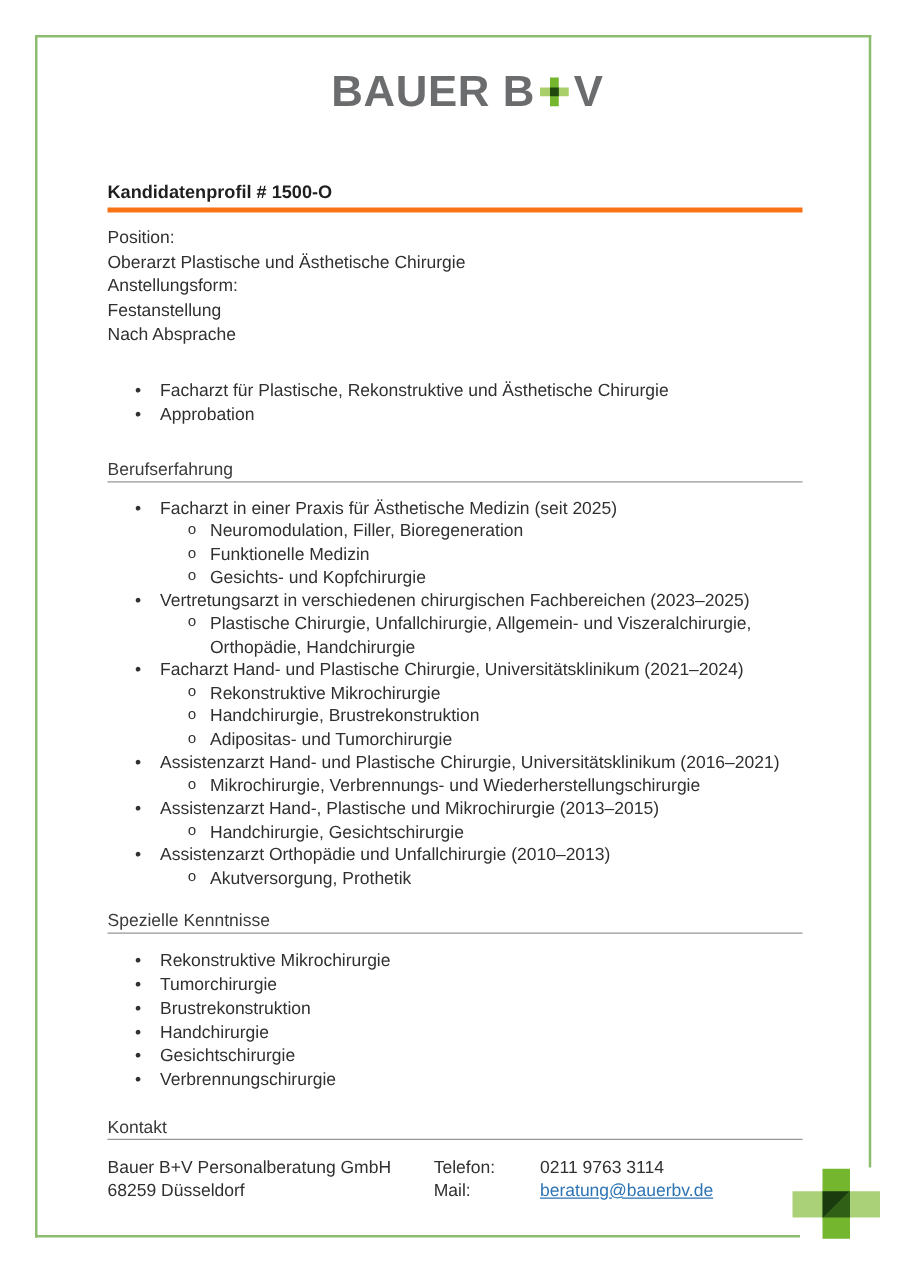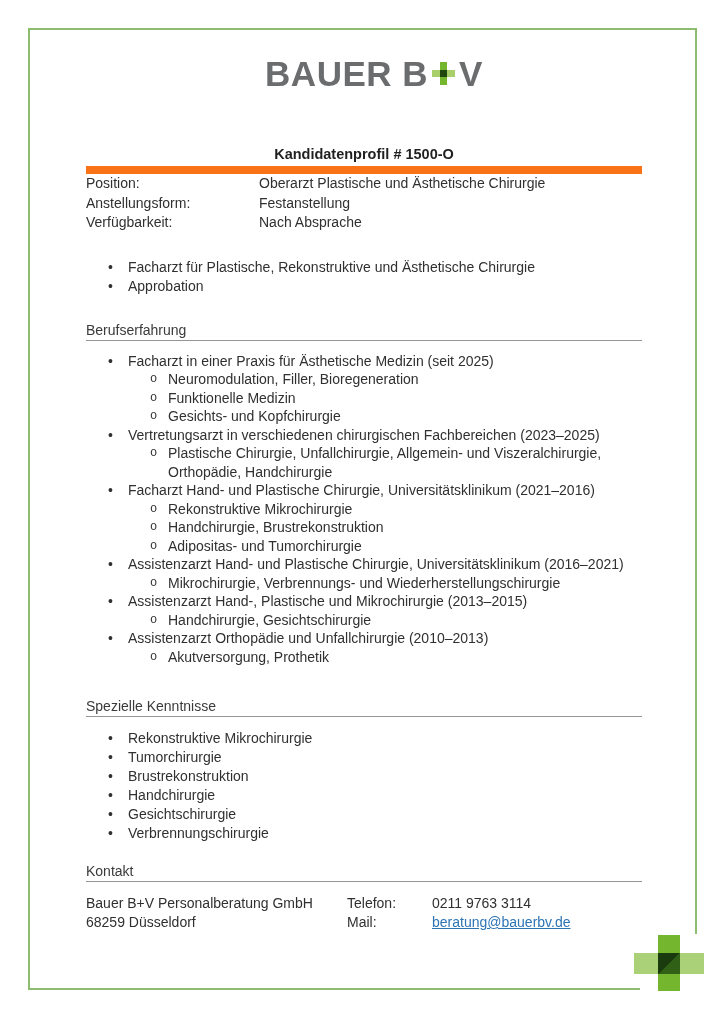--- a/index.html
+++ b/index.html
@@ -33,26 +33,26 @@
   .cross-sm .cv { position: absolute; left: 8px; top: 0;   width: 7px;  height: 23px; background: #74b62e; }
   .cross-sm .ch { position: absolute; left: 0;   top: 8px; width: 23px; height: 7px;  background: #a9cf6a; }
   .cross-sm .cc { position: absolute; left: 8px; top: 8px; width: 7px;  height: 7px;  background: #20480e; }
 
   
   .content { position: absolute; left: 86px; top: 146px; width: 556px; font-size: 14px; }
 
   .title {
     font-size: 14.5px; font-weight: bold; color: #1f1f1f;
     line-height: 16px; padding-bottom: 4px;
-    border-bottom: 8px solid #f97316;
-    text-align: center;
+    border-bottom: 4px solid #f97316;
+    margin-bottom: 10px;
   }
 
   .details { margin: 0; }
-  .drow { display: flex; line-height: 19.5px; }
+  .drow { display: flex; line-height: 19.5px; flex-direction: column; }
   .dlabel { width: 173px; flex-shrink: 0; }
 
   .sec-h {
     font-size: 14px; color: #3a3a3a; line-height: 16px;
     padding-bottom: 2px; border-bottom: 1.5px solid #969696;
   }
 
   ul { list-style: none; margin: 0; padding: 0; }
   li { display: flex; }
   .i1 { padding-left: 22px; }
@@ -62,21 +62,21 @@
   .txt { flex: 1; }
 
   .sec-qual    { margin-top: 25px; }
   .sec-qual ul { margin-top: 11px; }
   .sec-qual li { line-height: 19px; }
 
   .sec-exp     { margin-top: 26px; }
   .sec-exp ul  { margin-top: 11px; }
   .sec-exp li  { line-height: 18.5px; }
 
-  .sec-skills    { margin-top: 32px; }
+  .sec-skills    { margin-top: 17px; }
   .sec-skills ul { margin-top: 12px; }
   .sec-skills li { line-height: 19px; }
 
   .sec-contact { margin-top: 20px; }
   .contact-grid { display: flex; margin-top: 12px; line-height: 19px; align-items: flex-end; }
   .cg-c1 { width: 261px; flex-shrink: 0; }
   .cg-c2 { width: 85px;  flex-shrink: 0; }
   .cg-c3 { flex: 1; }
   .email-link { color: #2d74b5; text-decoration: underline; cursor: pointer; }
 
@@ -119,21 +119,20 @@
     <div class="details">
       <div class="drow">
         <span class="dlabel">Position:</span>
         <span class="dvalue">Oberarzt Plastische und Ästhetische Chirurgie</span>
       </div>
       <div class="drow">
         <span class="dlabel">Anstellungsform:</span>
         <span class="dvalue">Festanstellung</span>
       </div>
       <div class="drow">
-        <span class="dlabel">Verfügbarkeit:</span>
         <span class="dvalue">Nach Absprache</span>
       </div>
     </div>
 
     <div class="section sec-qual">
       <ul>
         <li class="i1">
             <span class="mk">•</span>
             <span class="txt">Facharzt für Plastische, Rekonstruktive und Ästhetische Chirurgie</span>
           </li>
@@ -168,21 +167,21 @@
             <span class="mk">•</span>
             <span class="txt">Vertretungsarzt in verschiedenen chirurgischen Fachbereichen (2023–2025)</span>
           </li>
         <li class="i2">
             <span class="mk">o</span>
             <span class="txt">Plastische Chirurgie, Unfallchirurgie, Allgemein- und Viszeralchirurgie, Orthopädie, Handchirurgie</span>
           </li>
 
         <li class="i1">
             <span class="mk">•</span>
-            <span class="txt">Facharzt Hand- und Plastische Chirurgie, Universitätsklinikum (2021–2016)</span>
+            <span class="txt">Facharzt Hand- und Plastische Chirurgie, Universitätsklinikum (2021–2024)</span>
           </li>
         <li class="i2">
             <span class="mk">o</span>
             <span class="txt">Rekonstruktive Mikrochirurgie</span>
           </li>
         <li class="i2">
             <span class="mk">o</span>
             <span class="txt">Handchirurgie, Brustrekonstruktion</span>
           </li>
         <li class="i2">

